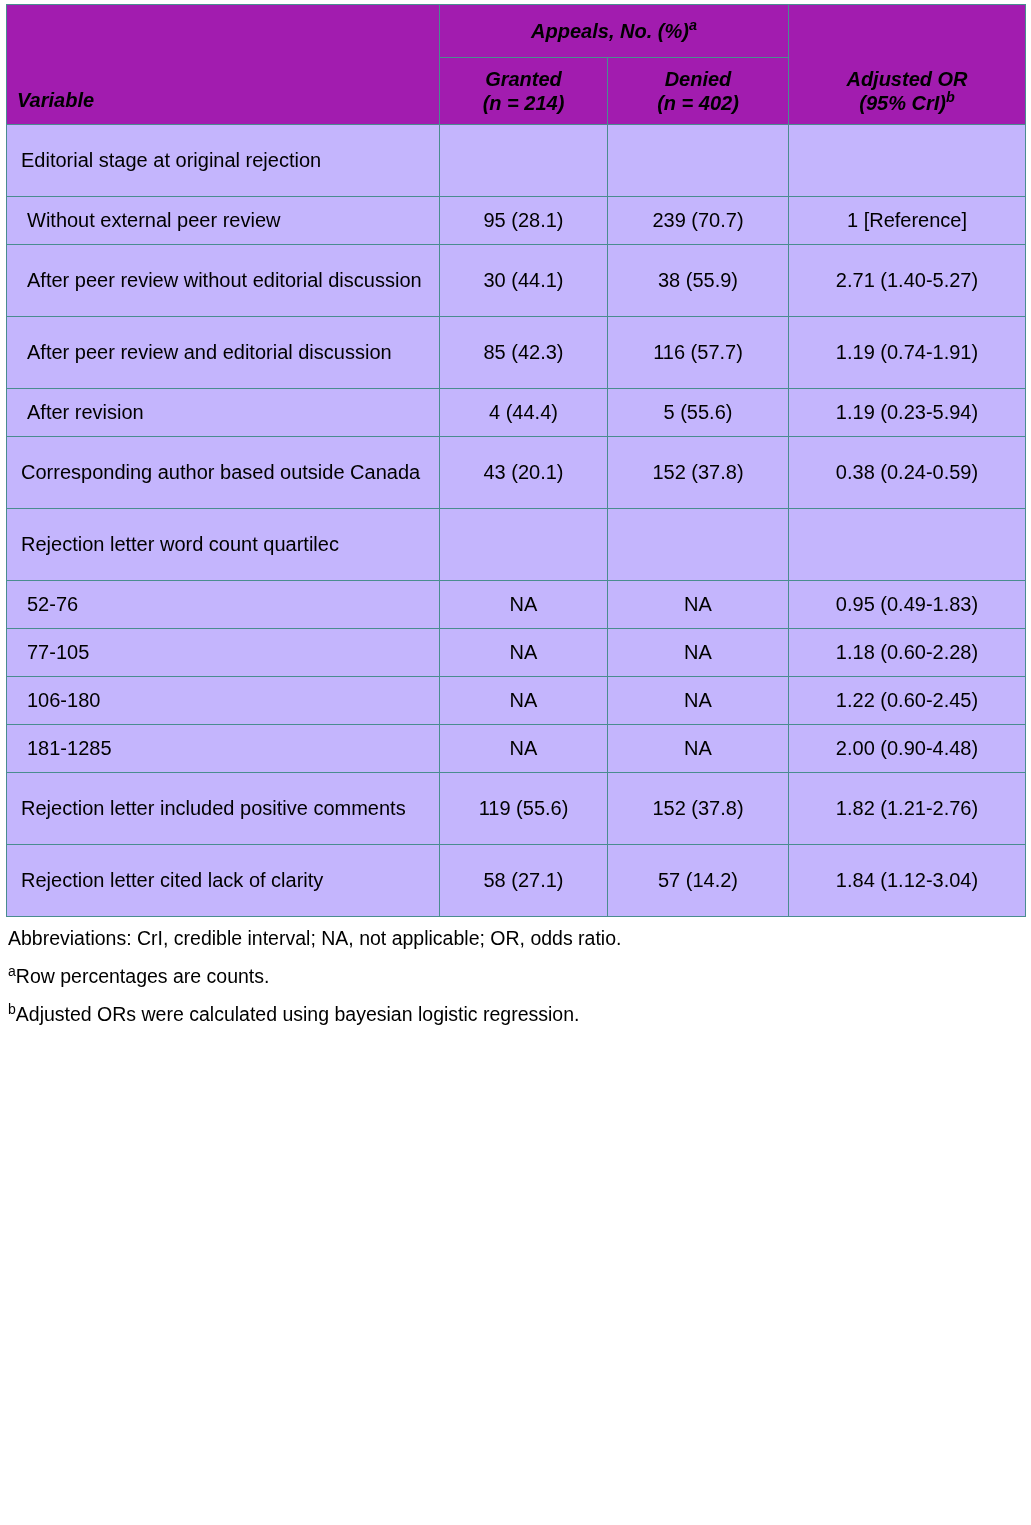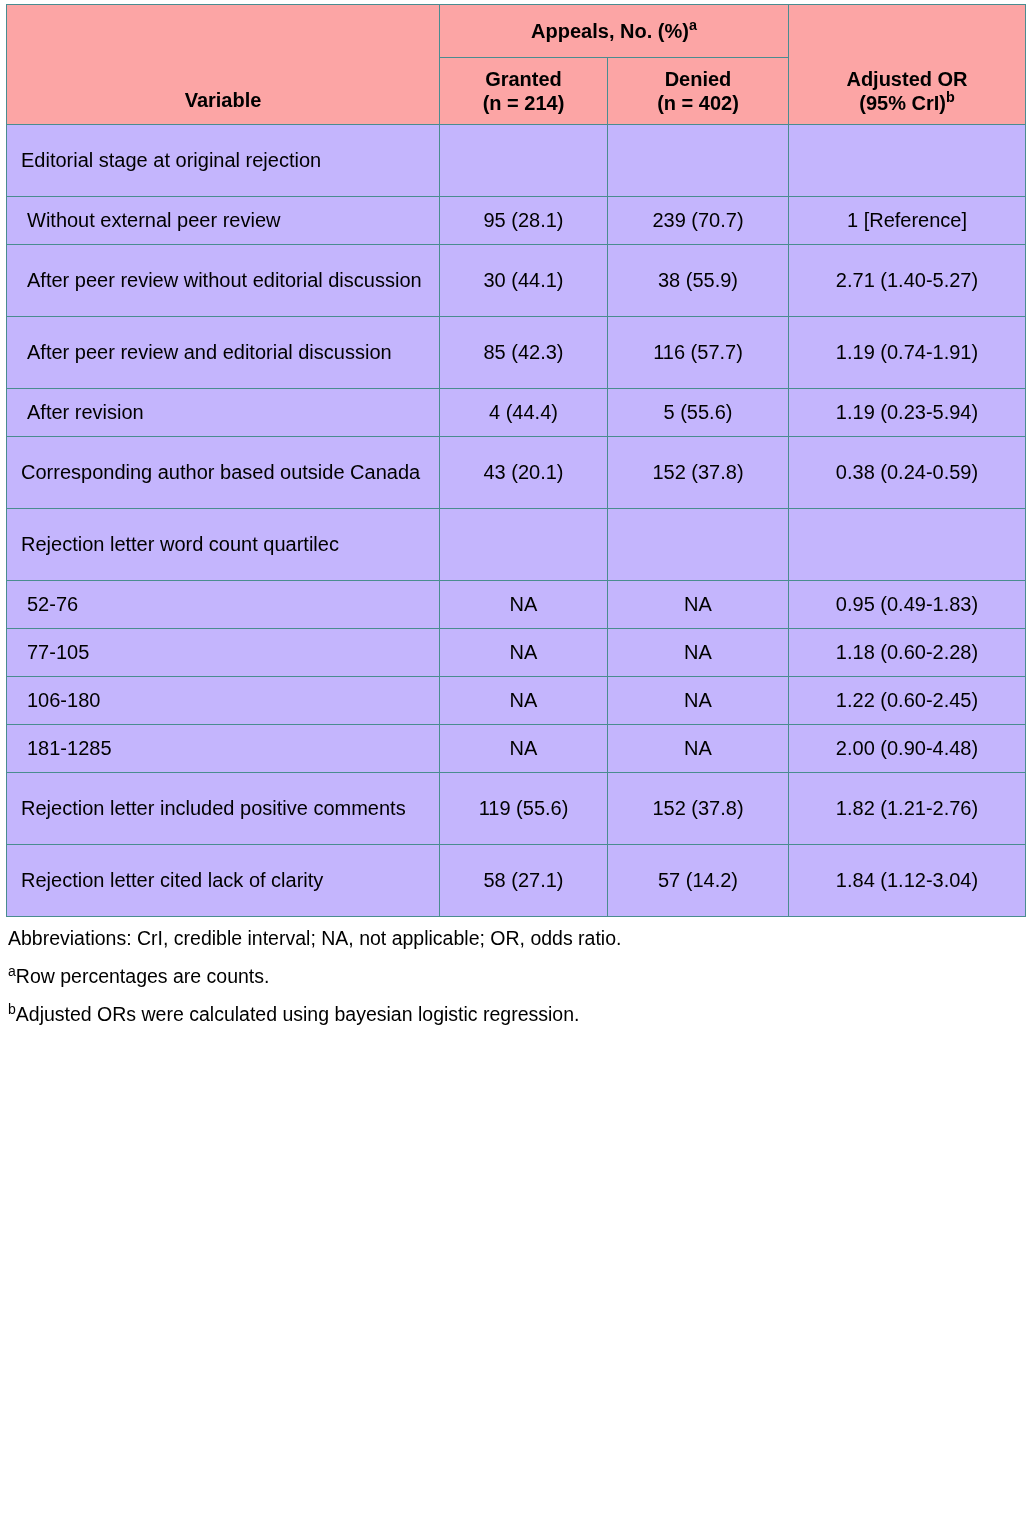--- a/index.html
+++ b/index.html
@@ -38,32 +38,33 @@
   table.data col.c-de    { width: 181px; }
   table.data col.c-or    { width: 237px; }
 
   table.data th, table.data td {
     border: 1px solid #4a8c90;
     vertical-align: middle;
     padding: 9px 10px;
     box-sizing: border-box;
   }
   thead th {
-    background: #fca5a5;
+    background: #a21caf;
     font-weight: bold;
     text-align: center;
     line-height: 1.2;
+    font-style: italic;
   }
   thead th.spanhead {
     font-size: 20px;
     padding-top: 14px;
     padding-bottom: 14px;
   }
   thead th.varhead {
-    text-align: center;
+    text-align: left;
     vertical-align: bottom;
     padding-bottom: 12px;
   }
   thead th.sub {
     vertical-align: bottom;
   }
   thead th .sup,
   .footnote .sup {
     font-size: 0.72em;
     vertical-align: super;

